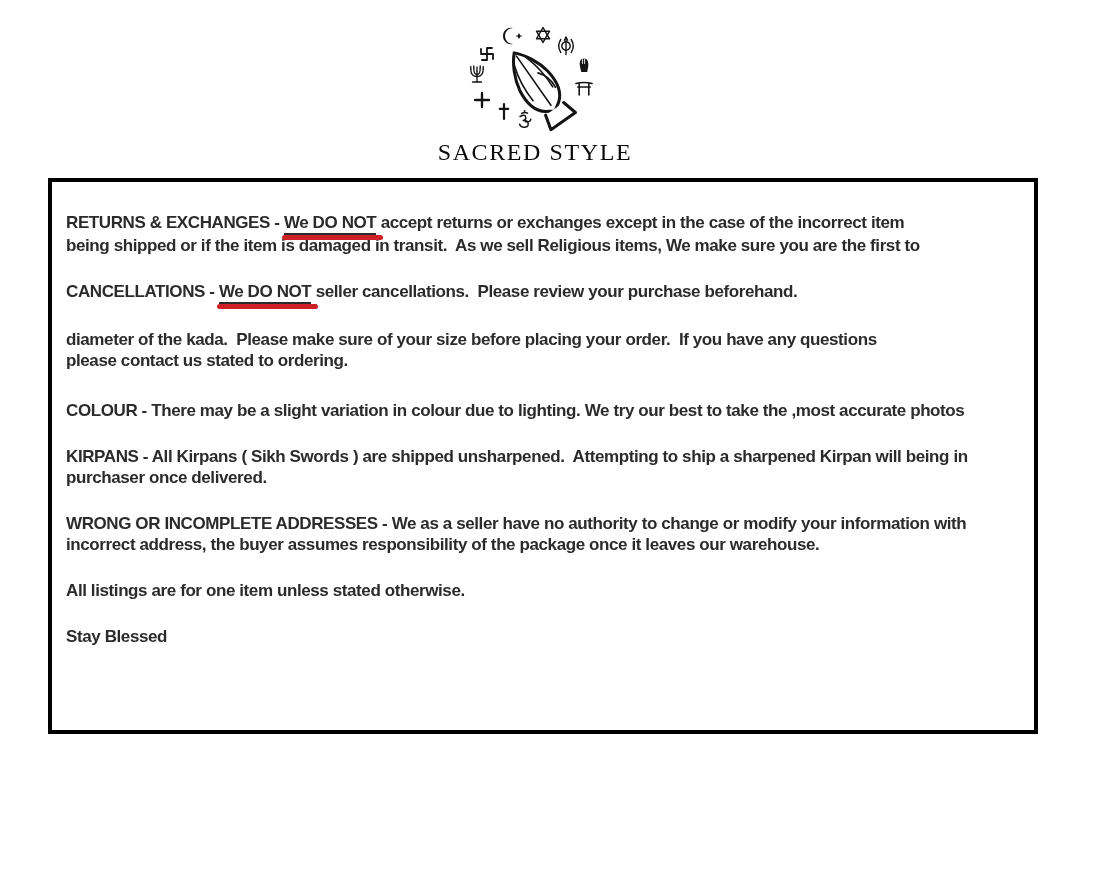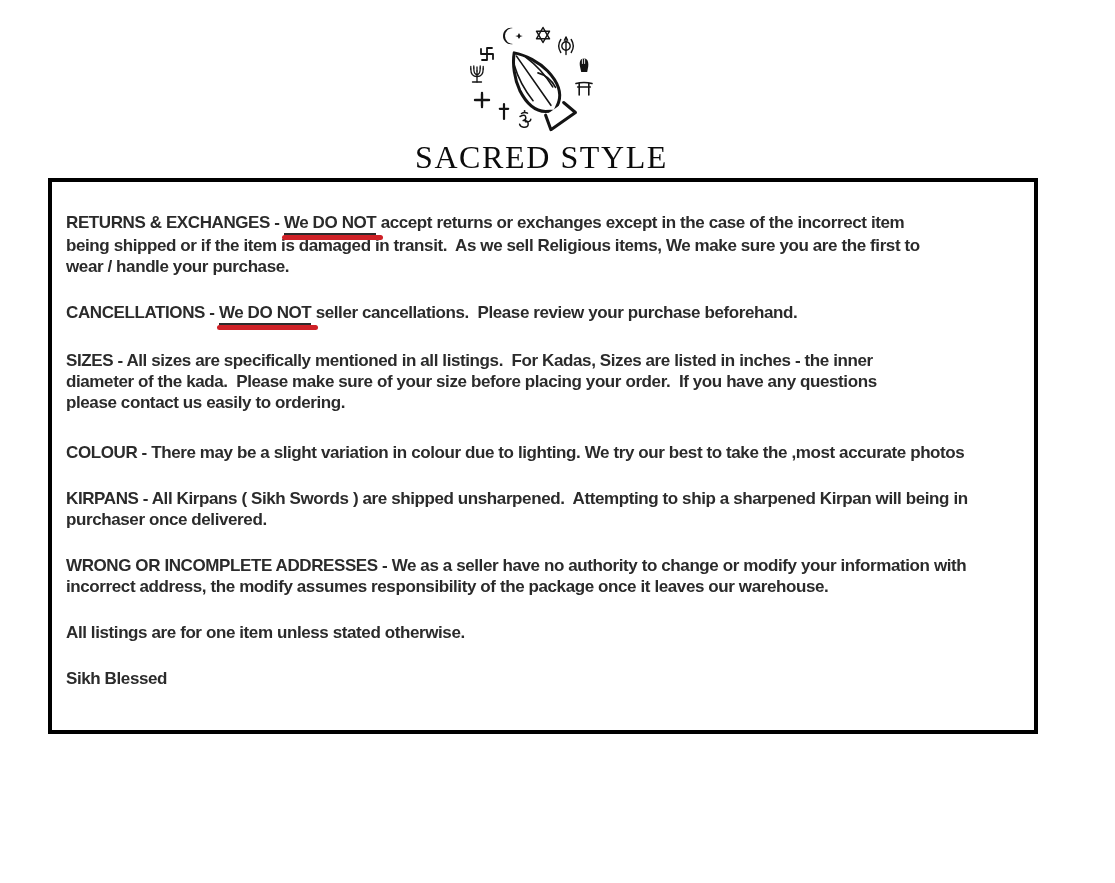--- a/index.html
+++ b/index.html
@@ -24,21 +24,21 @@
     position: absolute;
     top: 14px;
     left: 415px;
     width: 240px;
     text-align: center;
   }
   .logo svg { display: block; margin: 8px auto 0; }
   .brand {
     margin-top: 1px;
     font-family: "Liberation Serif", "DejaVu Serif", serif;
-    font-size: 32px;
+    font-size: 24px;
     letter-spacing: 1.6px;
     color: #0b0b0b;
     white-space: nowrap;
   }
 
   
   .policy-box {
     position: absolute;
     left: 48px;
     top: 178px;
@@ -160,49 +160,47 @@
       </g>
     </svg>
     <div class="brand">SACRED STYLE</div>
   </div>
 
   <div class="policy-box">
 
     <p>
       <span class="ln"><span>RETURNS &amp; EXCHANGES - </span><span class="donot"><span>We DO NOT</span></span><span> accept returns or exchanges except in the case of the incorrect item</span></span>
       <span class="ln">being shipped or if the item is damaged in transit.  As we sell Religious items, We make sure you are the first to</span>
-      <span class="ln">wear / handle your purchase.</span>
     </p>
 
     <p>
       <span class="ln"><span>CANCELLATIONS - </span><span class="donot"><span>We DO NOT</span></span><span> seller cancellations.  Please review your purchase beforehand.</span></span>
     </p>
 
     <p class="gap-lg">
-      <span class="ln">SIZES - All sizes are specifically mentioned in all listings.  For Kadas, Sizes are listed in inches - the inner</span>
       <span class="ln">diameter of the kada.  Please make sure of your size before placing your order.  If you have any questions</span>
-      <span class="ln">please contact us easily to ordering.</span>
+      <span class="ln">please contact us stated to ordering.</span>
     </p>
 
     <p>
       <span class="ln">COLOUR - There may be a slight variation in colour due to lighting. We try our best to take the ,most accurate photos</span>
     </p>
 
     <p>
       <span class="ln">KIRPANS - All Kirpans ( Sikh Swords ) are shipped unsharpened.  Attempting to ship a sharpened Kirpan will being in</span>
       <span class="ln">purchaser once delivered.</span>
     </p>
 
     <p>
       <span class="ln">WRONG OR INCOMPLETE ADDRESSES - We as a seller have no authority to change or modify your information with</span>
-      <span class="ln">incorrect address, the modify assumes responsibility of the package once it leaves our warehouse.</span>
+      <span class="ln">incorrect address, the buyer assumes responsibility of the package once it leaves our warehouse.</span>
     </p>
 
     <p>
       <span class="ln">All listings are for one item unless stated otherwise.</span>
     </p>
 
     <p class="signoff">
-      <span class="ln">Sikh Blessed</span>
+      <span class="ln">Stay Blessed</span>
     </p>
 
   </div>
 </div>
 
 </body></html>

